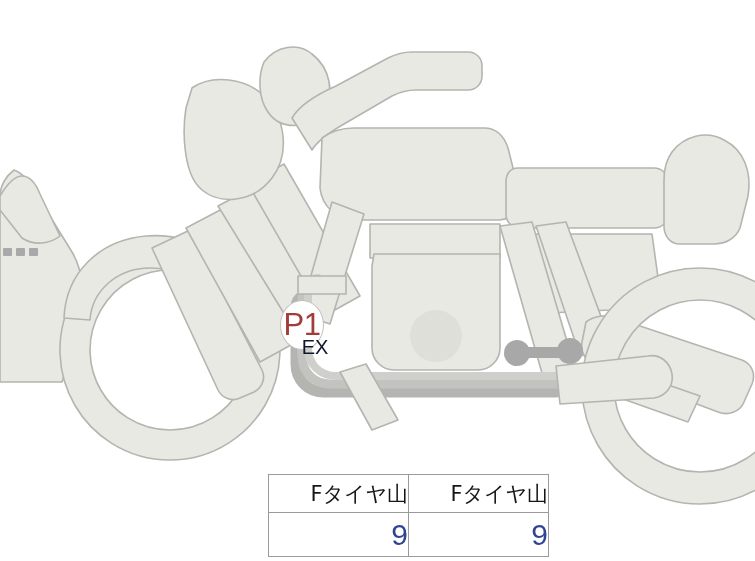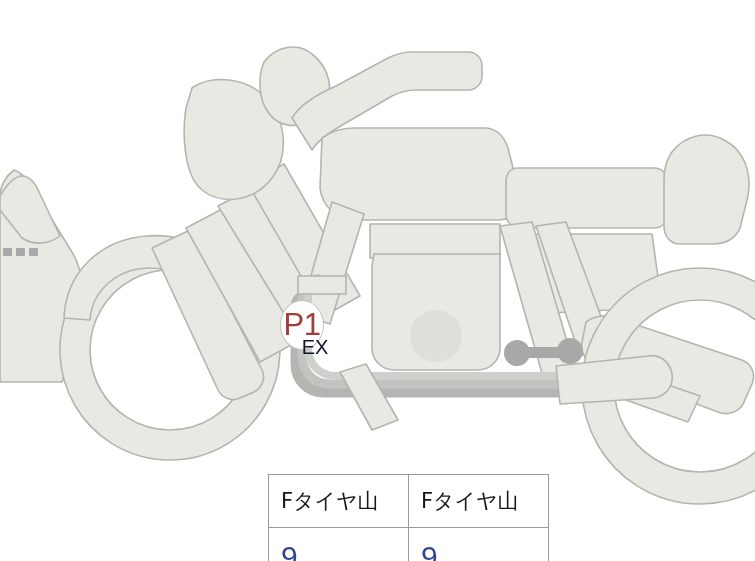--- a/index.html
+++ b/index.html
@@ -77,22 +77,22 @@
     border-collapse: collapse;
     background: #ffffff;
     table-layout: fixed;
   }
   #tire-table th,
   #tire-table td {
     border: 1px solid #9a9a9a;
     width: 140px;
     box-sizing: border-box;
     background: #ffffff;
-    text-align: left;
-    padding: 12px;
+    text-align: right;
+    padding: 0;
   }
   #tire-table th {
     height: 38px;
     font-size: 21px;
     font-weight: normal;
     color: #161616;
     font-family: "DejaVu Sans", "Liberation Sans", sans-serif;
   }
   #tire-table td {
     height: 44px;

